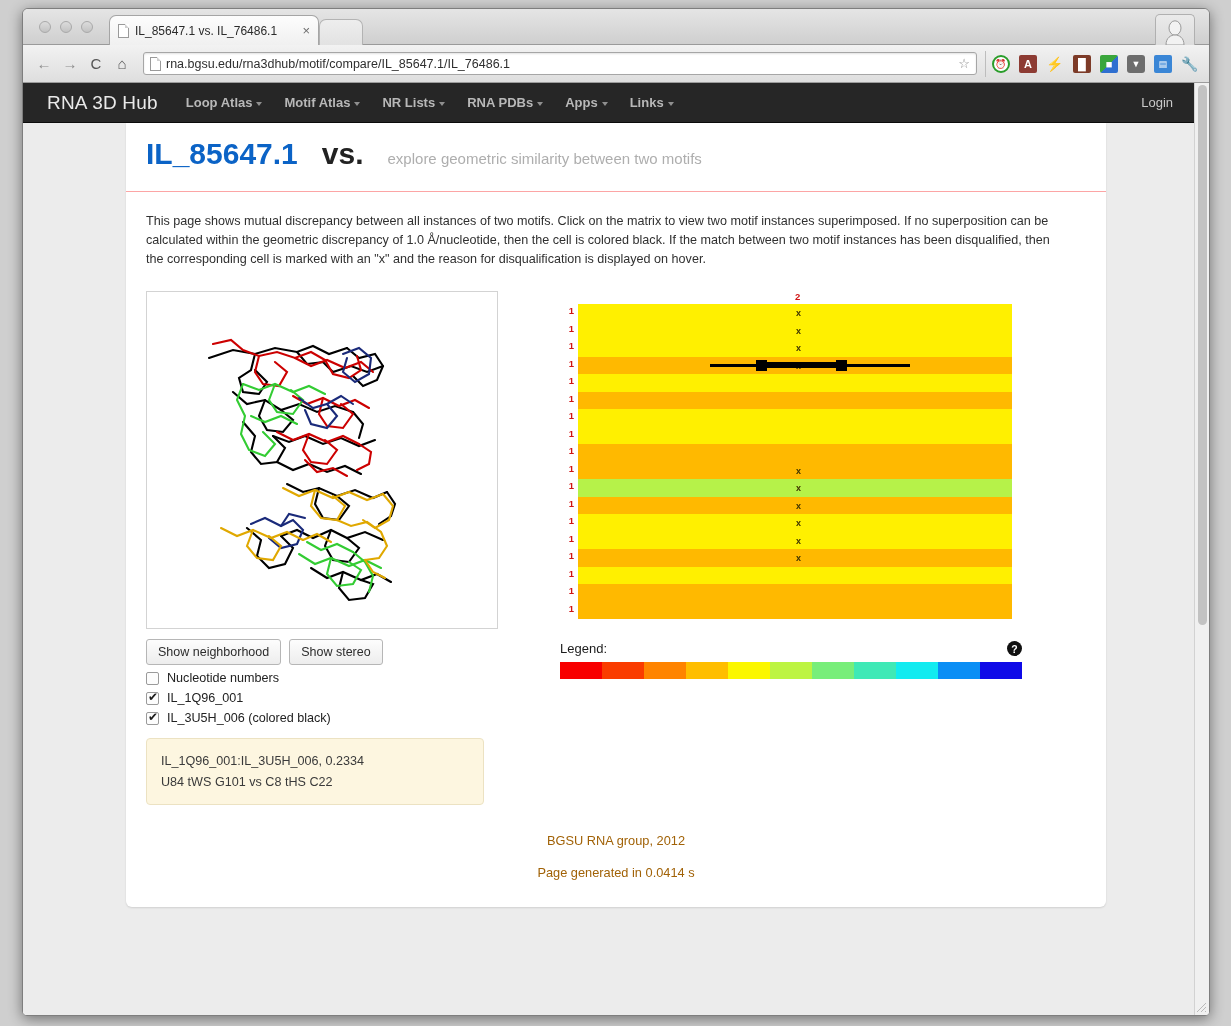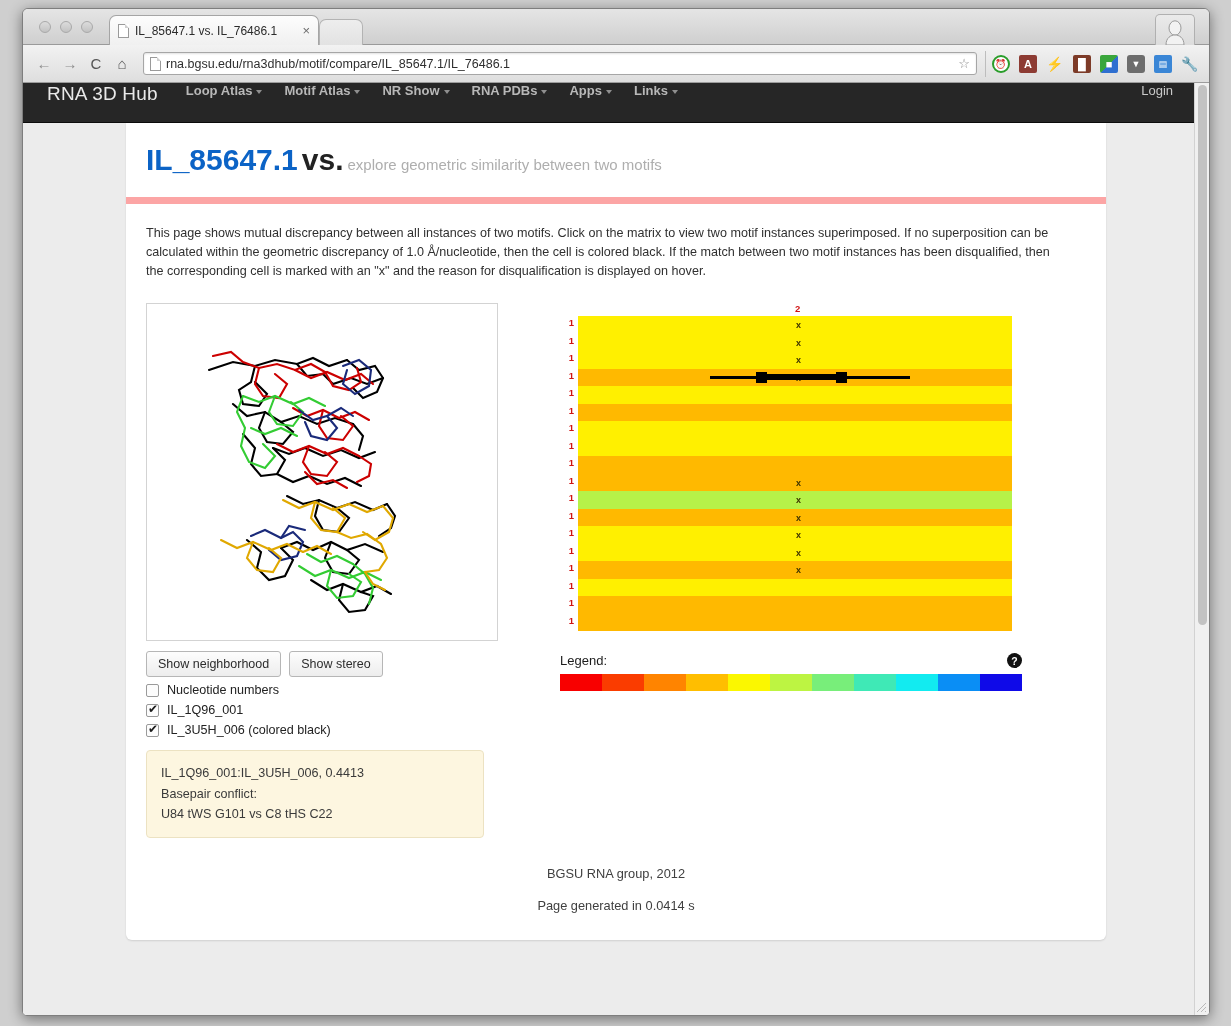--- a/index.html
+++ b/index.html
@@ -96,40 +96,40 @@
     position:relative; height:933px; background:#ececec; overflow:hidden;
   }
   #sb-track { position:absolute; right:0; top:0; width:15px; height:100%;
     background:#f0f0f0; border-left:1px solid #d2d2d2; }
   #sb-thumb { position:absolute; left:3px; top:2px; width:9px; height:540px;
     background:#c2c2c2; border-radius:5px; }
 
   
   #sitenav {
     height:40px; background:#262626; color:#fff;
-    display:flex; align-items:flex-start; padding:0 0 0 24px;
+    display:flex; align-items:center; padding:0 0 0 24px;
     border-bottom:1px solid #0c0c0c;
   }
   #brand { font-size:19px; color:#e9e9e9; margin-right:28px; letter-spacing:.2px; }
   .navitem { font-size:13px; color:#b8b8b8; margin-right:22px; white-space:nowrap;font-weight:bold; }
   .caret { display:inline-block; margin-left:4px;
     border-left:3.5px solid transparent; border-right:3.5px solid transparent;
     border-top:4px solid #8f8f8f; vertical-align:middle; }
   #login { margin-left:auto; margin-right:36px; font-size:13px; color:#c9c9c9; }
 
   
   #page { position:relative; background:#ececec; height:893px; }
   #container {
     margin:0 auto; width:980px; background:#fff;
     border-radius:0 0 6px 6px; padding-bottom:10px;
     box-shadow:0 1px 2px rgba(0,0,0,.12);
   }
   #hero {
-    padding:20px 20px 20px 20px; border-bottom:7px solid #fca5a5;
-    display:flex; align-items:baseline; gap:4px;
+    padding:14px 20px 20px 20px; border-bottom:1px solid #fca5a5;
+    display:flex; align-items:baseline; gap:24px;
   }
   .hero-id { font-size:30px; font-weight:bold; color:#0b63c6; }
   .hero-vs { font-size:30px; font-weight:bold; color:#222; }
   #hero-sub { font-size:15px; color:#aeaeae; }
 
   #intro { padding:20px 20px 6px 20px; font-size:12.6px; color:#303030;
     line-height:1.52; max-width:950px; }
 
   #main { display:flex; padding:16px 20px 0 20px; gap:62px; }
 
@@ -173,21 +173,21 @@
   #legend-label { margin-top:22px; font-size:13px; color:#1c1c1c;
     display:flex; align-items:center; width:462px; }
   #qmark { margin-left:auto; width:15px; height:15px; border-radius:50%;
     background:#111; color:#fff; font-size:10.5px; font-weight:bold;
     display:flex; align-items:center; justify-content:center; }
   #legend-bar { margin-top:6px; width:462px; height:17px; display:flex; }
   .lseg { flex:1 1 0; }
 
   
   #footer { text-align:center; padding-top:28px; }
-  #footer div { font-size:12.8px; color:#404040; margin-bottom:17px; }
+  #footer div { font-size:12.8px; color:#a16207; margin-bottom:17px; }
 
   #resize { position:absolute; right:2px; bottom:2px; width:13px; height:13px;
     opacity:.45; }
 </style>
 </head>
 <body>
 
 <div id="window">
 
   <div id="titlebar">
@@ -240,21 +240,21 @@
 
     <div id="sitenav">
       <div id="brand">RNA 3D Hub</div>
       <div class="navitem">
         <span>Loop Atlas</span><i class="caret"></i>
       </div>
       <div class="navitem">
         <span>Motif Atlas</span><i class="caret"></i>
       </div>
       <div class="navitem">
-        <span>NR Show</span><i class="caret"></i>
+        <span>NR Lists</span><i class="caret"></i>
       </div>
       <div class="navitem">
         <span>RNA PDBs</span><i class="caret"></i>
       </div>
       <div class="navitem">
         <span>Apps</span><i class="caret"></i>
       </div>
       <div class="navitem">
         <span>Links</span><i class="caret"></i>
       </div>
@@ -358,22 +358,21 @@
             <div class="cbrow">
               <span class="cbox on"></span>
               <span>IL_1Q96_001</span>
             </div>
             <div class="cbrow">
               <span class="cbox on"></span>
               <span>IL_3U5H_006 (colored black)</span>
             </div>
 
             <div id="infobox">
-              <div>IL_1Q96_001:IL_3U5H_006, 0.4413</div>
-              <div>Basepair conflict:</div>
+              <div>IL_1Q96_001:IL_3U5H_006, 0.2334</div>
               <div>U84 tWS G101 vs C8 tHS C22</div>
             </div>
           </div>
 
           <div id="rightcol">
             <div id="matrix-wrap">
               <div id="col-labels">
                   <span class="col-label" style="left: 235px;">2</span>
                 </div>
               <div id="matrix-body">

